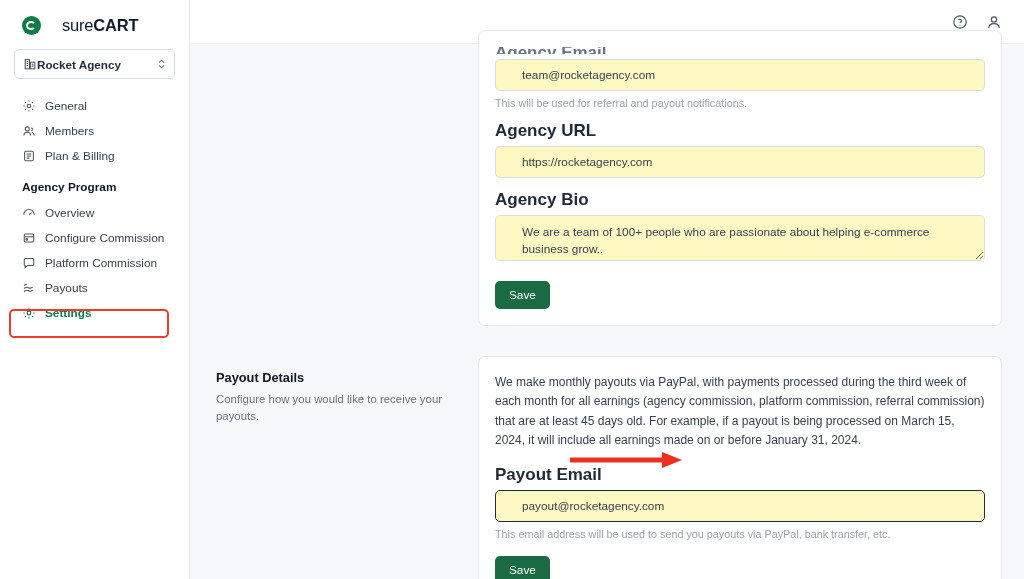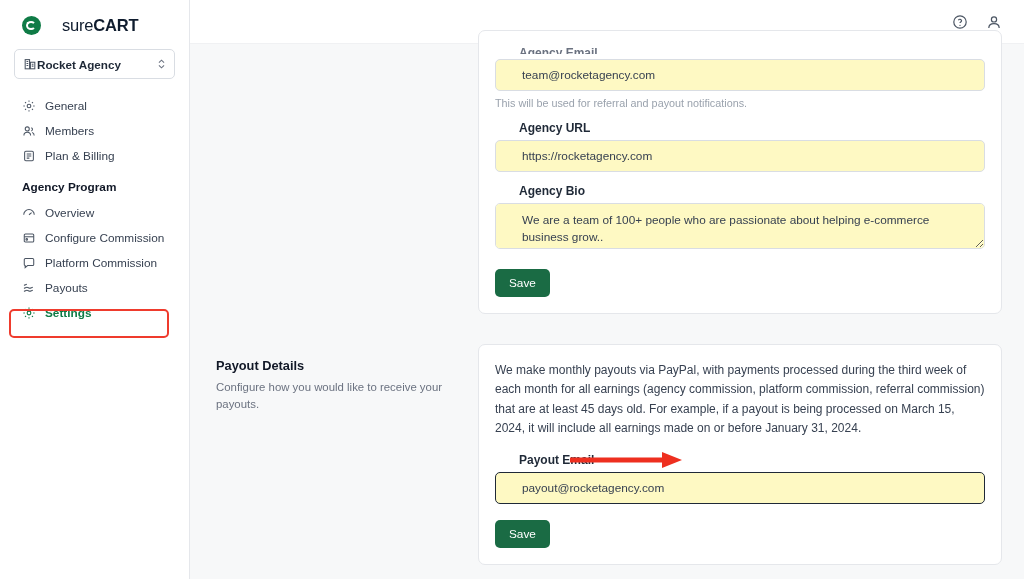--- a/index.html
+++ b/index.html
@@ -177,25 +177,24 @@
   }
 
   
   .card-clip {
     margin-top: -14px;
   }
 
   .field { margin-bottom: 12px; }
   .label {
     display: block;
-    font-size: 12px;
+    font-size: 17px;
     font-weight: 700;
     color: #1f2937;
     margin-bottom: 5px;
-    margin-left: 24px;
   }
   .label.clipped {
     color: #6b7280;
     font-weight: 700;
     overflow: hidden;
     height: 7px;
     line-height: 12px;
     display: block;
   }
   input.text, textarea.text {
@@ -423,20 +422,21 @@
         <div class="section-desc">
           <h3>Payout Details</h3>
           <p>Configure how you would like to receive your payouts.</p>
         </div>
         <div class="card">
           <p class="paragraph">We make monthly payouts via PayPal, with payments processed during the third week of each month for all earnings (agency commission, platform commission, referral commission) that are at least 45 days old. For example, if a payout is being processed on March 15, 2024, it will include all earnings made on or before January 31, 2024.</p>
 
           <div class="field">
             <label class="label">Payout Email</label>
             <input class="text payout-input" type="text" value="payout@rocketagency.com" style="">
+            <p class="help">This email address will be used to send you payouts via PayPal, bank transfer, etc.</p>
           </div>
 
           <button class="btn-save">Save</button>
         </div>
       </div>
 
     </div>
 
     <svg class="arrow" viewBox="0 0 112 16">
       <line x1="0" y1="8" x2="92" y2="8" stroke="#ee2f1f" stroke-width="5"></line>

